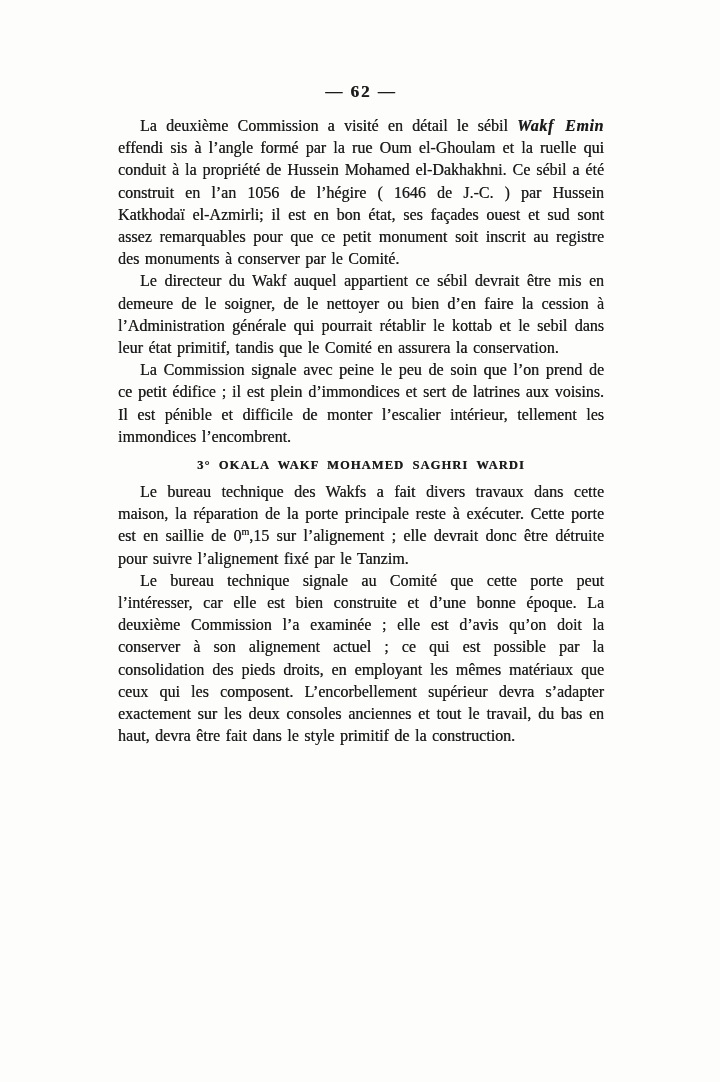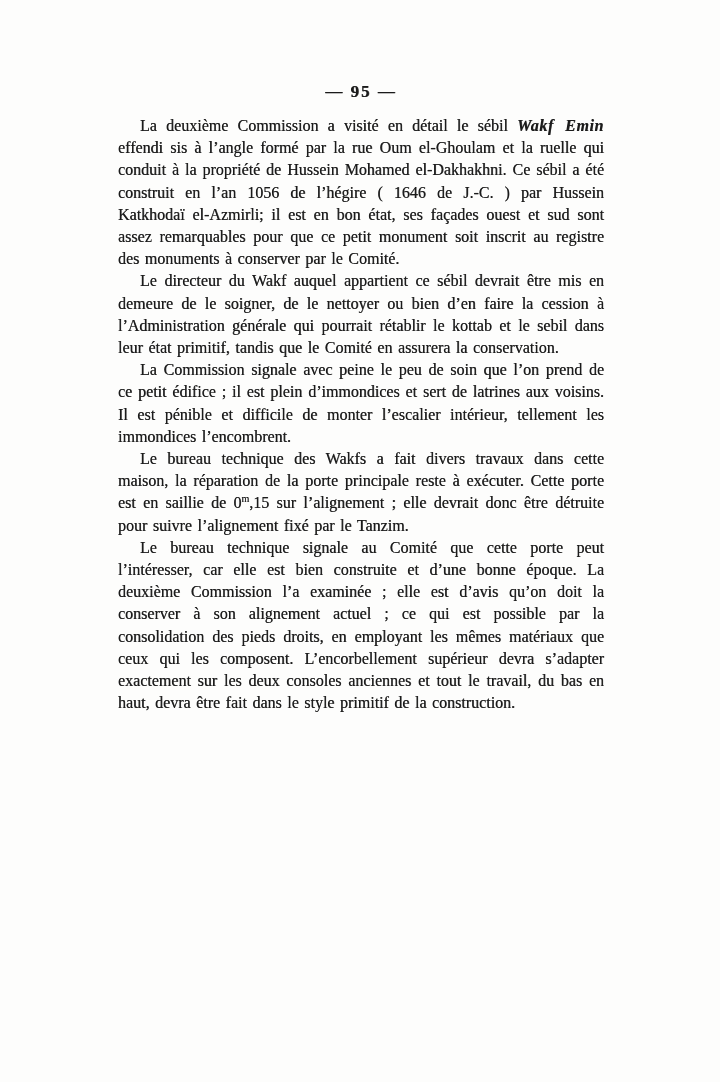--- a/index.html
+++ b/index.html
@@ -60,29 +60,30 @@
     word-spacing: 4px;
     text-shadow: 0.35px 0 0 rgba(27,27,27,0.72);
   }
 </style>
 </head>
 <body>
 
 <div class="page">
   <div class="text-block">
 
-    <div class="page-number">— 95 —</div>
+    <div class="page-number">— 62 —</div>
 
 
     <p class="body-par"><span>La deuxième Commission a visité en détail le sébil </span><span class="emph">Wakf Emin</span><span> effendi sis à l’angle formé par la rue Oum el-Ghoulam et la ruelle qui conduit à la propriété de Hussein Mohamed el-Dakhakhni. Ce sébil a été construit en l’an 1056 de l’hégire ( 1646 de J.-C. ) par Hussein Katkhodaï el-Azmirli; il est en bon état, ses façades ouest et sud sont assez remarquables pour que ce petit monument soit inscrit au registre des monuments à conserver par le Comité.</span></p>
 
     <p class="body-par">Le directeur du Wakf auquel appartient ce sébil devrait être mis en demeure de le soigner, de le nettoyer ou bien d’en faire la cession à l’Administration générale qui pourrait rétablir le kottab et le sebil dans leur état primitif, tandis que le Comité en assurera la conservation.</p>
 
     <p class="body-par">La Commission signale avec peine le peu de soin que l’on prend de ce petit édifice ; il est plein d’immondices et sert de latrines aux voisins. Il est pénible et difficile de monter l’escalier intérieur, tellement les immondices l’encombrent.</p>
 
 
+    <h2 class="section-heading">3° OKALA WAKF MOHAMED SAGHRI WARDI</h2>
 
     <p class="body-par"><span>Le bureau technique des Wakfs a fait divers travaux dans cette maison, la réparation de la porte principale reste à exécuter. Cette porte est en saillie de 0</span><sup class="sup-m">m</sup><span>,15 sur l’alignement ; elle devrait donc être détruite pour suivre l’alignement fixé par le Tanzim.</span></p>
 
     <p class="body-par">Le bureau technique signale au Comité que cette porte peut l’intéresser, car elle est bien construite et d’une bonne époque. La deuxième Commission l’a examinée ; elle est d’avis qu’on doit la conserver à son alignement actuel ; ce qui est possible par la consolidation des pieds droits, en employant les mêmes matériaux que ceux qui les composent. L’encorbellement supérieur devra s’adapter exactement sur les deux consoles anciennes et tout le travail, du bas en haut, devra être fait dans le style primitif de la construction.</p>
 
   </div>
 </div>
 
 </body></html>

